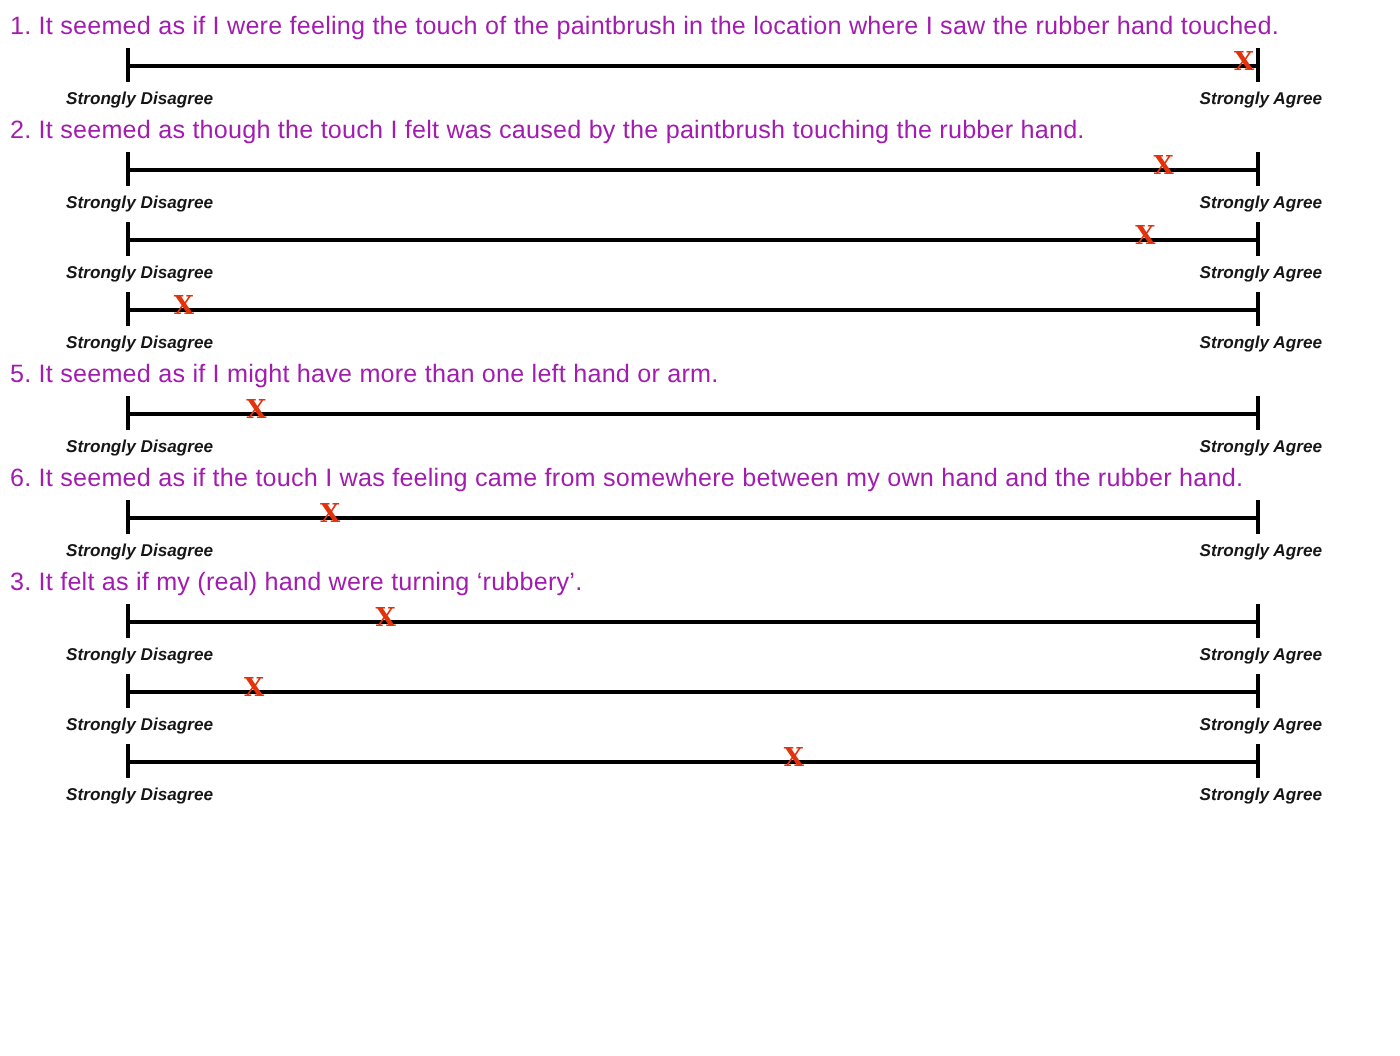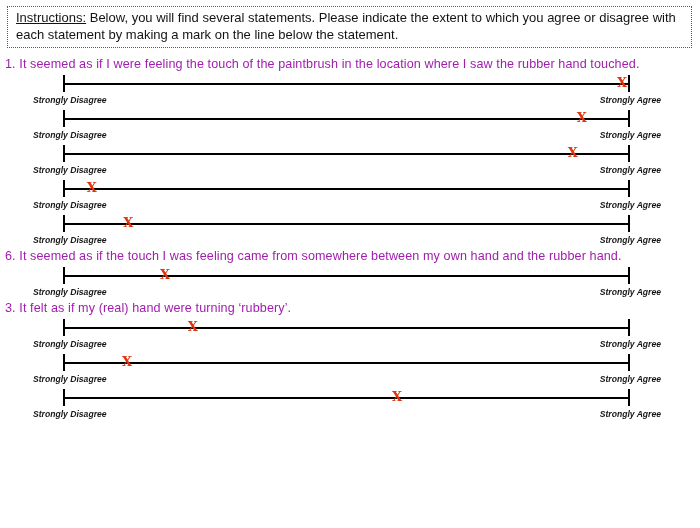--- a/index.html
+++ b/index.html
@@ -74,38 +74,35 @@
     white-space: nowrap;
   }
   .lbl-l { left: -30px; }
   .lbl-r { right: -31px; text-align: center; }
 </style>
 </head>
 <body>
 
 <div class="page">
 
-  <div class="instructions-box">
-    <span class="instructions-label">Instructions:</span>
-    <span>Below, you will find several statements. Please indicate the extent to which you agree or disagree with each statement by making a mark on the line below the statement.</span>
-  </div>
 
   <div class="item">
     <p class="statement">1. It seemed as if I were feeling the touch of the paintbrush in the location where I saw the rubber hand touched.</p>
     <div class="scale">
       <div class="hline"></div>
       <div class="tick tick-l"></div>
       <div class="tick tick-r"></div>
       <span class="mark" style="left: 98.6%; color: rgb(226, 51, 13);">X</span>
       <span class="lbl lbl-l">Strongly Disagree</span>
       <span class="lbl lbl-r">Strongly Agree</span>
     </div>
   </div>
 
   <div class="item">
+    <p class="statement">2. It seemed as though the touch I felt was caused by the paintbrush touching the rubber hand.</p>
     <div class="scale">
       <div class="hline"></div>
       <div class="tick tick-l"></div>
       <div class="tick tick-r"></div>
       <span class="mark" style="left: 91.5%; color: rgb(226, 51, 13);">X</span>
       <span class="lbl lbl-l">Strongly Disagree</span>
       <span class="lbl lbl-r">Strongly Agree</span>
     </div>
   </div>
 
@@ -125,20 +122,21 @@
       <div class="hline"></div>
       <div class="tick tick-l"></div>
       <div class="tick tick-r"></div>
       <span class="mark" style="left: 5.1%; color: rgb(226, 51, 13);">X</span>
       <span class="lbl lbl-l">Strongly Disagree</span>
       <span class="lbl lbl-r">Strongly Agree</span>
     </div>
   </div>
 
   <div class="item">
+    <p class="statement">5. It seemed as if I might have more than one left hand or arm.</p>
     <div class="scale">
       <div class="hline"></div>
       <div class="tick tick-l"></div>
       <div class="tick tick-r"></div>
       <span class="mark" style="left: 11.5%; color: rgb(226, 51, 13);">X</span>
       <span class="lbl lbl-l">Strongly Disagree</span>
       <span class="lbl lbl-r">Strongly Agree</span>
     </div>
   </div>
 

